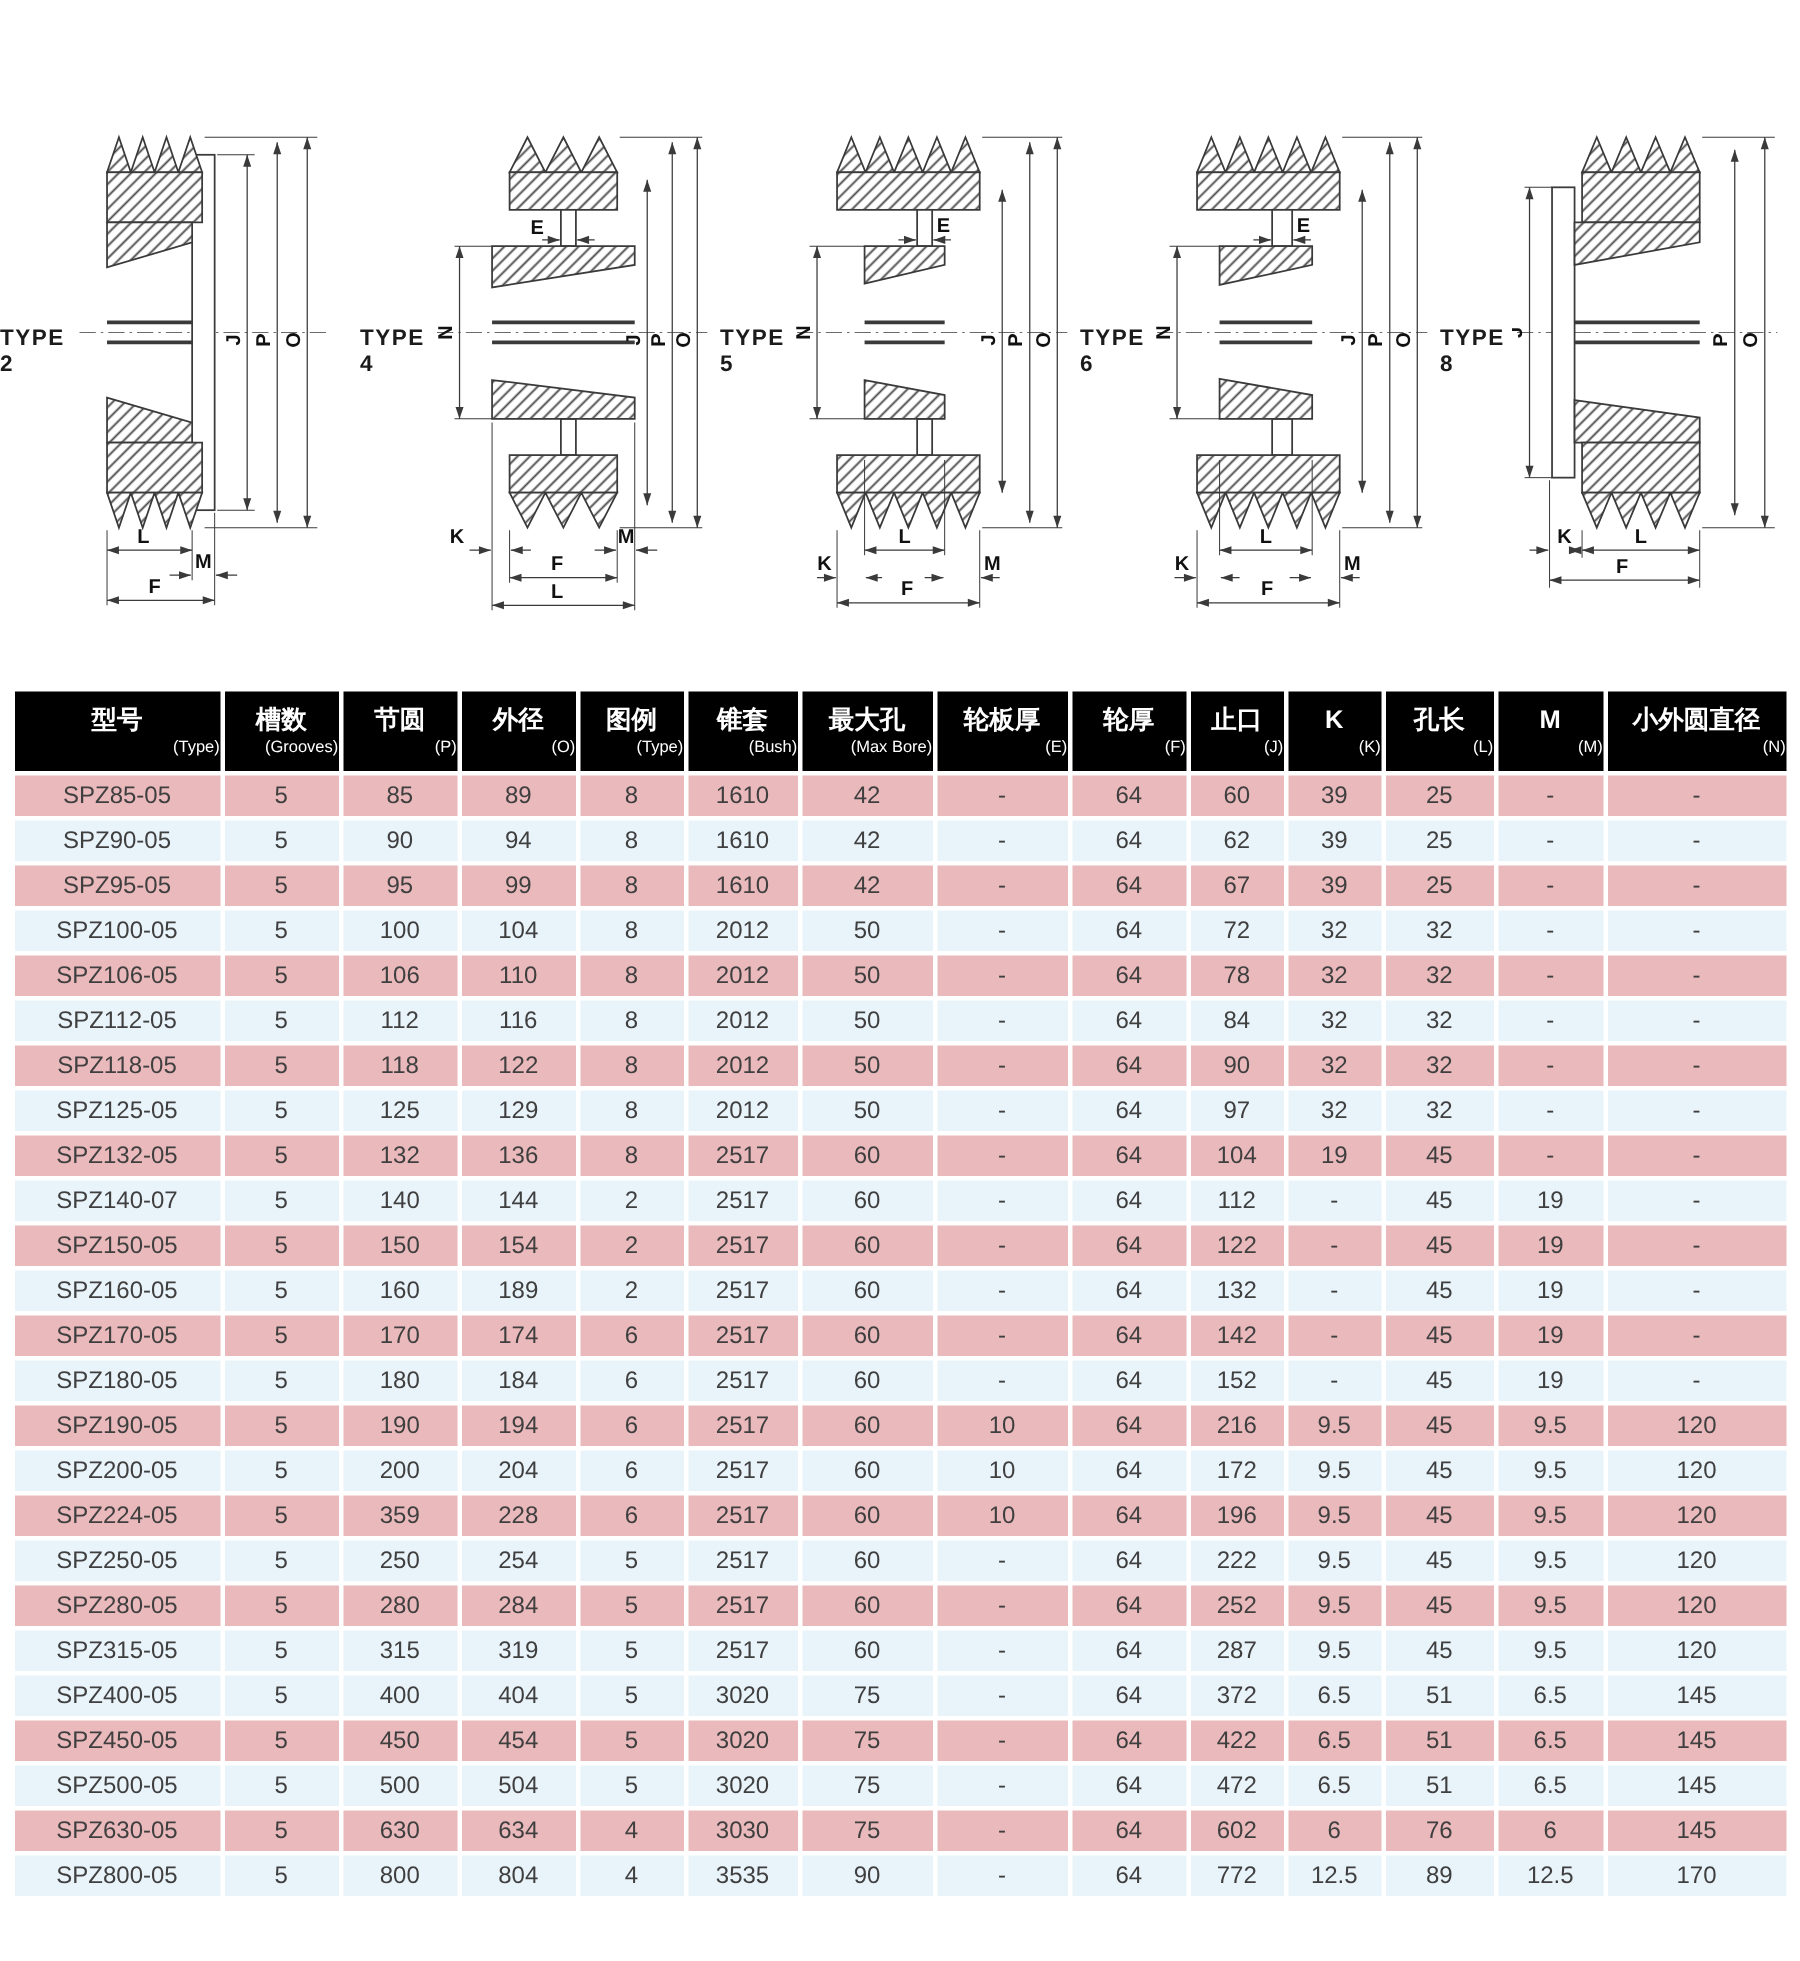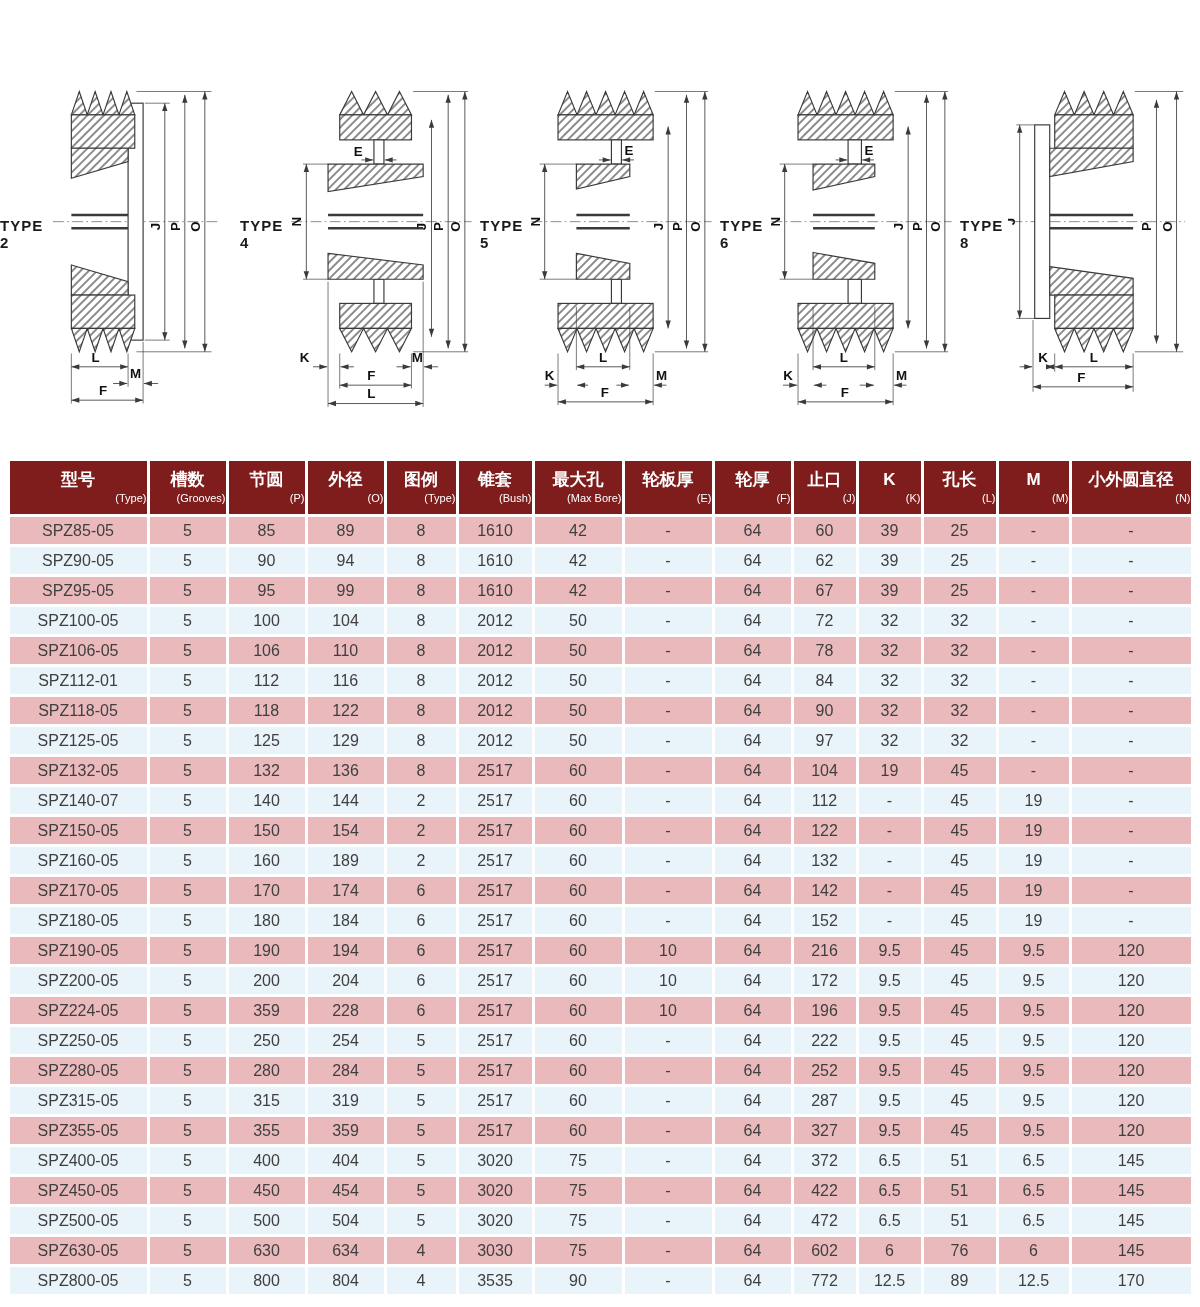--- a/index.html
+++ b/index.html
@@ -15,21 +15,21 @@
   .htc{fill:url(#h1);stroke:#3a3a3a;stroke-width:1.4;}
   .thick{stroke:#3a3a3a;stroke-width:3;}
   .cl{stroke:#6a6a6a;stroke-width:0.9;stroke-dasharray:13 4 2 4;fill:none;}
   .ext{stroke:#3a3a3a;stroke-width:0.8;}
   .dim{stroke:#3a3a3a;stroke-width:1;marker-start:url(#aS);marker-end:url(#aE);}
   .dimE{stroke:#3a3a3a;stroke-width:1;marker-end:url(#aE);}
   .dlb{font-family:"Liberation Sans",sans-serif;font-size:16px;font-weight:bold;fill:#111;text-anchor:middle;}
 
   
   table.spec{border-collapse:separate;border-spacing:3px;margin:0 auto;table-layout:fixed;}
-  table.spec th{background:#7f1d1d;color:#ffffff;vertical-align:middle;padding:8px 0 9px;font-weight:bold;}
+  table.spec th{background:#000000;color:#ffffff;vertical-align:middle;padding:8px 0 9px;font-weight:bold;}
   .hzh{font-size:17px;font-weight:bold;line-height:1.25;}
   .hen{font-size:11px;font-weight:normal;line-height:1.15;margin-top:2px;text-align:right;}
   table.spec td{text-align:center;font-size:16px;color:#3f3f3f;height:27px;line-height:27px;padding:0;white-space:nowrap;overflow:hidden;}
   tr.r-pink td{background:#eab9bc;}
   tr.r-blue td{background:#e9f3fa;}
 </style>
 </head>
 <body>
 
 <div class="page">
@@ -414,21 +414,21 @@
           <td>50</td>
           <td>-</td>
           <td>64</td>
           <td>78</td>
           <td>32</td>
           <td>32</td>
           <td>-</td>
           <td>-</td>
         </tr>
         <tr class="r-blue">
-          <td>SPZ112-01</td>
+          <td>SPZ112-05</td>
           <td>5</td>
           <td>112</td>
           <td>116</td>
           <td>8</td>
           <td>2012</td>
           <td>50</td>
           <td>-</td>
           <td>64</td>
           <td>84</td>
           <td>32</td>
@@ -648,36 +648,20 @@
           <td>SPZ315-05</td>
           <td>5</td>
           <td>315</td>
           <td>319</td>
           <td>5</td>
           <td>2517</td>
           <td>60</td>
           <td>-</td>
           <td>64</td>
           <td>287</td>
-          <td>9.5</td>
-          <td>45</td>
-          <td>9.5</td>
-          <td>120</td>
-        </tr>
-        <tr class="r-pink">
-          <td>SPZ355-05</td>
-          <td>5</td>
-          <td>355</td>
-          <td>359</td>
-          <td>5</td>
-          <td>2517</td>
-          <td>60</td>
-          <td>-</td>
-          <td>64</td>
-          <td>327</td>
           <td>9.5</td>
           <td>45</td>
           <td>9.5</td>
           <td>120</td>
         </tr>
         <tr class="r-blue">
           <td>SPZ400-05</td>
           <td>5</td>
           <td>400</td>
           <td>404</td>

